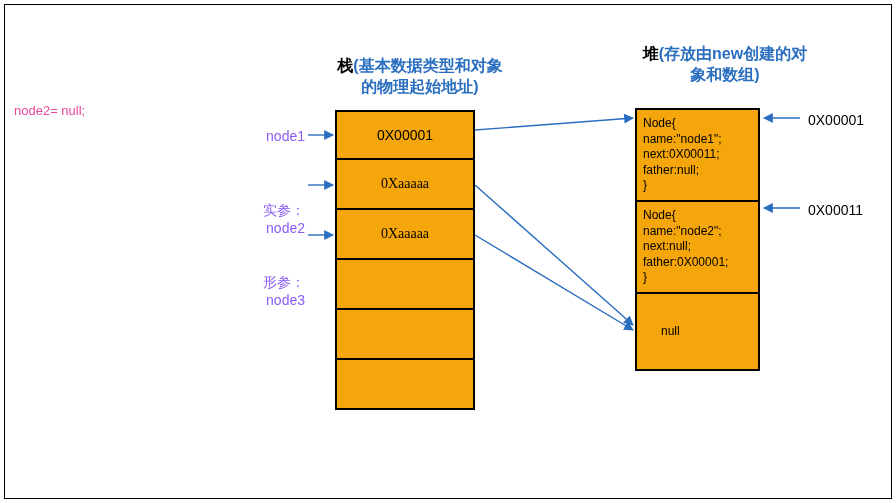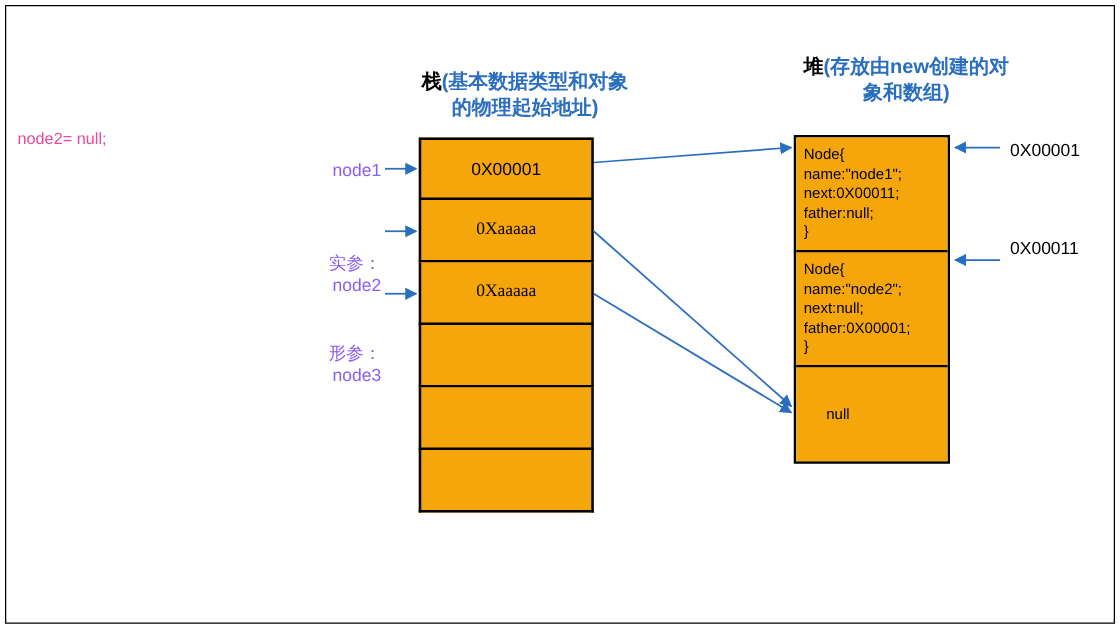--- a/index.html
+++ b/index.html
@@ -132,21 +132,21 @@
 }</div>
   <div class="heap-cell">Node{
 name:"node2";
 next:null;
 father:0X00001;
 }</div>
   <div class="heap-cell null">null</div>
 </div>
 
 <div class="addr" style="left:808px; top:112px;">0X00001</div>
-<div class="addr" style="left:808px; top:190px;">0X00011</div>
+<div class="addr" style="left:808px; top:202px;">0X00011</div>
 
 <svg class="arrows">
   <defs>
     <marker id="ah" viewBox="0 0 10 10" refX="9" refY="5" markerWidth="7" markerHeight="7" orient="auto-start-reverse">
       <path d="M 0 0 L 10 5 L 0 10 z" fill="#2a6ebf"></path>
     </marker>
   </defs>
   <g stroke="#2a6ebf" stroke-width="1.4" fill="none">
 
     <line x1="308" y1="135" x2="333" y2="135" marker-end="url(#ah)"></line>

